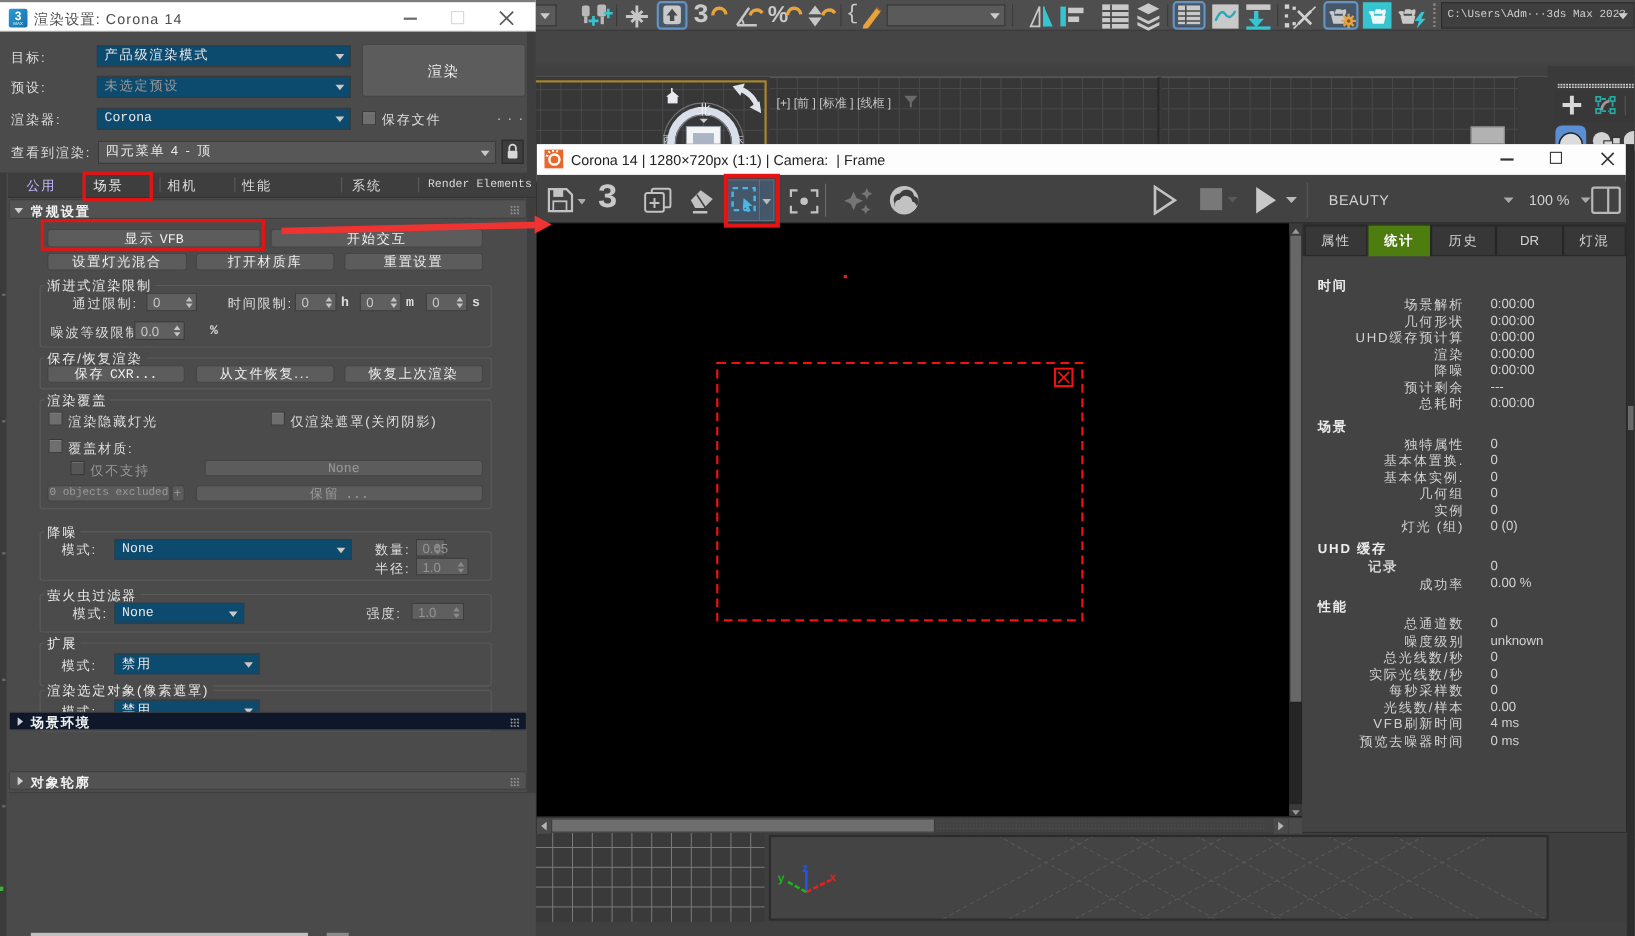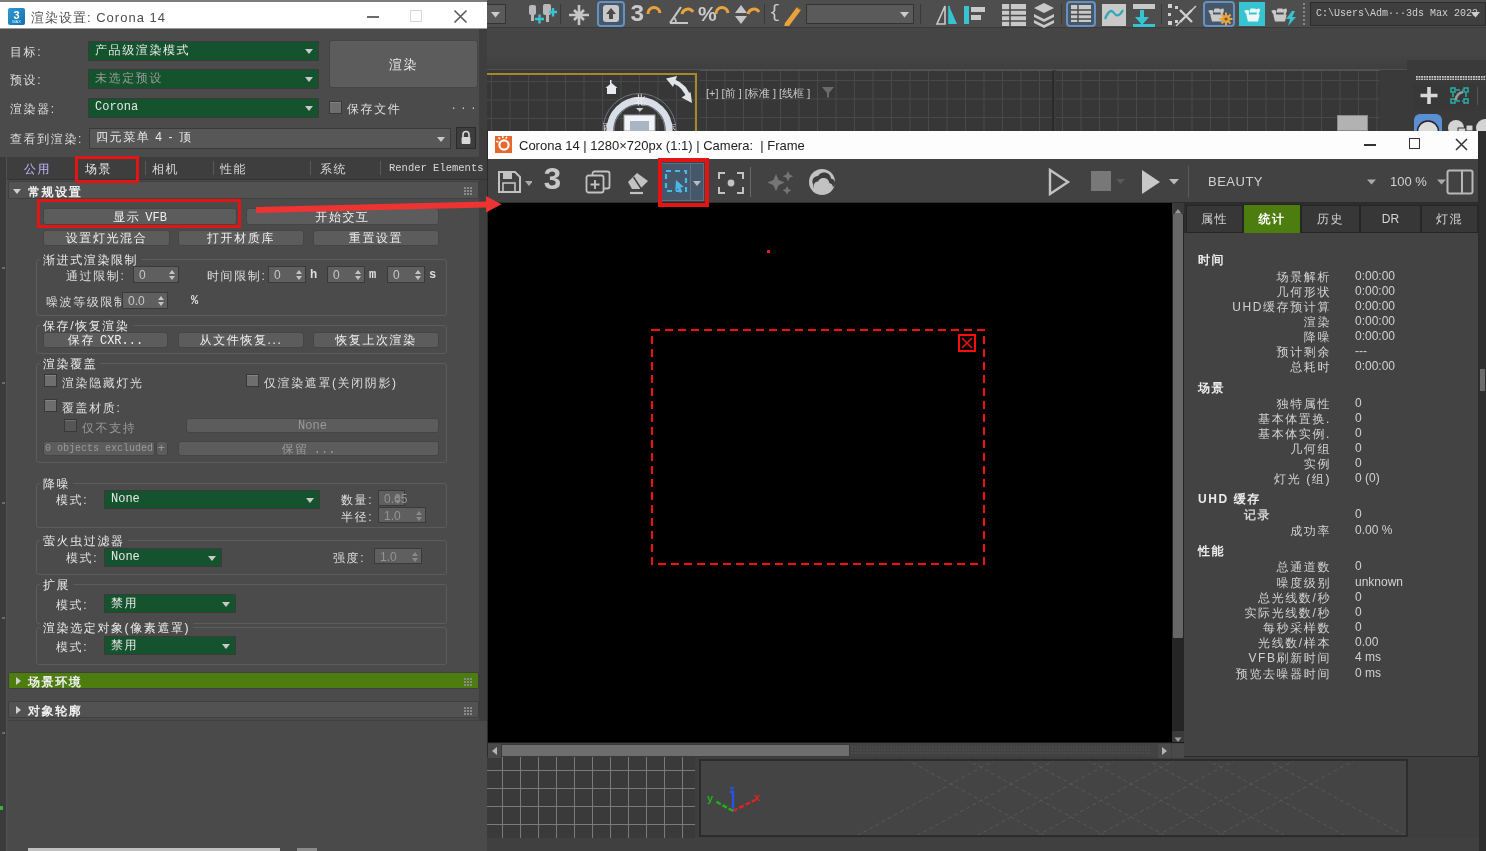--- a/index.html
+++ b/index.html
@@ -1,21 +1,21 @@
 <!DOCTYPE html>
 <html><head>
 <meta charset="utf-8">
 <style>
 html,body{margin:0;padding:0;background:#444;}
 *{box-sizing:border-box;}
 #root{position:relative;width:1486px;height:851px;overflow:hidden;background:#454545;font-family:"Liberation Sans",sans-serif;}
 .abs{position:absolute;}
 .txt{white-space:nowrap;}
 
-.dd{position:absolute;background:#14532d;border:1px solid #3a3a3a;color:#e8e8e8;font-size:12px;line-height:17px;padding-left:6px;letter-spacing:1.6px;}
+.dd{position:absolute;background:#0c4a6e;border:1px solid #3a3a3a;color:#e8e8e8;font-size:12px;line-height:17px;padding-left:6px;letter-spacing:1.6px;}
 .dd .ar{position:absolute;right:5px;top:50%;margin-top:-2px;width:0;height:0;border-left:4px solid transparent;border-right:4px solid transparent;border-top:5px solid #c9c9c9;}
 .btn{position:absolute;background:#5c5c5c;border:1px solid #454545;border-radius:3px;color:#efefef;font-size:12px;text-align:center;letter-spacing:1.6px;}
 .btn.dim{color:#9a9a9a;}
 .grp{position:absolute;border:1px solid #5c5c5c;border-radius:3px;}
 .glab{position:absolute;color:#eaeaea;font-size:12px;background:#4b4b4b;padding:0 3px;letter-spacing:1.6px;white-space:nowrap;}
 .lab{position:absolute;color:#dedede;font-size:12px;white-space:nowrap;letter-spacing:1.6px;}
 .lab.dim{color:#989898;}
 .spin{position:absolute;background:#5f5f5f;border:1px solid #3a3a3a;color:#c6c6c6;font-size:12px;}
 .spin.dim{color:#949494;}
 .spin .sv{position:absolute;left:5px;top:1px;}
@@ -629,21 +629,21 @@
   <div class="grp" style="left:36px;top:584px;width:411px;height:40px;"></div>
   <div class="glab" style="left:40px;top:577px;">扩展</div>
   <div class="lab" style="left:56px;top:597px;">模式:</div>
   <div class="dd" style="left:104px;top:594px;width:132px;height:19px;"><span>禁用</span><span class="ar"></span></div>
 
   <div class="grp" style="left:36px;top:627px;width:411px;height:38px;"></div>
   <div class="glab" style="left:40px;top:620px;">渲染选定对象(像素遮罩)</div>
   <div class="lab" style="left:56px;top:639px;">模式:</div>
   <div class="dd" style="left:104px;top:636px;width:132px;height:19px;"><span>禁用</span><span class="ar"></span></div>
 
-  <div class="abs" style="left:8px;top:672px;width:471px;height:17px;background:#4d7c0f;border:1px solid #404040;border-radius:2px;">
+  <div class="abs" style="left:8px;top:647px;width:471px;height:17px;background:#0f172a;border:1px solid #404040;border-radius:2px;">
     <svg class="abs" style="left:6px;top:4px;" width="7" height="9">
           <path d="M1 0 L1 8 L6 4 Z" fill="#cfcfcf"></path>
         </svg>
     <div class="abs txt" style="left:19px;top:1px;font-size:12px;font-weight:bold;color:#f0f0f0;letter-spacing:1.6px;">场景环境</div>
     <div class="abs" style="right:6px;top:5px;width:8px;height:8px;background:radial-gradient(circle 1px at 1px 1px,#8a8a8a 1px,transparent 1px);background-size:3px 3px;"></div>
   </div>
   <div class="abs" style="left:8px;top:701px;width:471px;height:17px;background:#525252;border:1px solid #404040;border-radius:2px;">
     <svg class="abs" style="left:6px;top:4px;" width="7" height="9">
           <path d="M1 0 L1 8 L6 4 Z" fill="#cfcfcf"></path>
         </svg>

